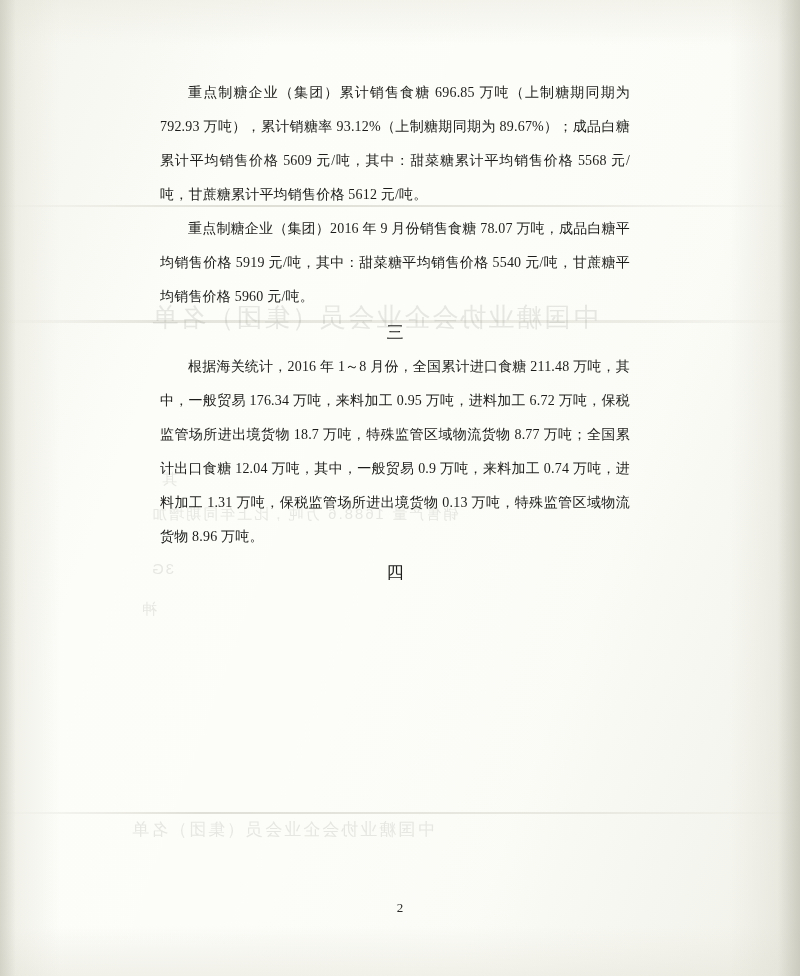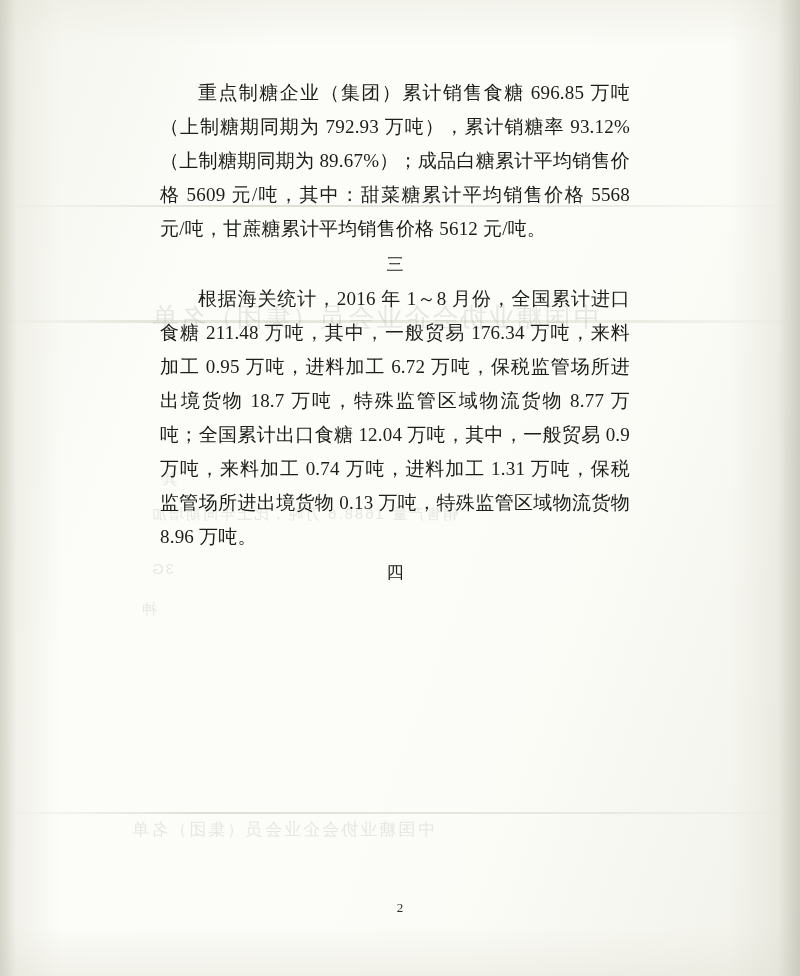--- a/index.html
+++ b/index.html
@@ -67,21 +67,21 @@
   .ghost.g6 { left: 130px; top: 818px; font-size: 17px; }
 
   .content {
     position: absolute;
     left: 160px;
     top: 76px;
     width: 470px;
   }
   p.para {
     margin: 0 0 0 0;
-    font-size: 19px;
+    font-size: 14px;
     line-height: 34px;
     color: #1c1c1a;
     text-align: justify;
     text-justify: inter-ideograph;
     text-indent: 2em;
     letter-spacing: 0.2px;
   }
   .section-num {
     margin: 2px 0 0 0;
     font-size: 17.2px;
@@ -126,20 +126,21 @@
 
   <div class="ghost g1">中国糖业协会企业会员（集团）名单</div>
   <div class="ghost g2">其</div>
   <div class="ghost g3">销售产量 1688.6 万吨，比上年同期增加</div>
   <div class="ghost g4">3G</div>
   <div class="ghost g5">神</div>
   <div class="ghost g6">中国糖业协会企业会员（集团）名单</div>
 
   <div class="content">
     <p class="para">重点制糖企业（集团）累计销售食糖 696.85 万吨（上制糖期同期为 792.93 万吨），累计销糖率 93.12%（上制糖期同期为 89.67%）；成品白糖累计平均销售价格 5609 元/吨，其中：甜菜糖累计平均销售价格 5568 元/吨，甘蔗糖累计平均销售价格 5612 元/吨。</p>
+    <p class="para">重点制糖企业（集团）2016 年 9 月份销售食糖 78.07 万吨，成品白糖平均销售价格 5919 元/吨，其中：甜菜糖平均销售价格 5540 元/吨，甘蔗糖平均销售价格 5960 元/吨。</p>
     <p class="section-num">三</p>
     <p class="para">根据海关统计，2016 年 1～8 月份，全国累计进口食糖 211.48 万吨，其中，一般贸易 176.34 万吨，来料加工 0.95 万吨，进料加工 6.72 万吨，保税监管场所进出境货物 18.7 万吨，特殊监管区域物流货物 8.77 万吨；全国累计出口食糖 12.04 万吨，其中，一般贸易 0.9 万吨，来料加工 0.74 万吨，进料加工 1.31 万吨，保税监管场所进出境货物 0.13 万吨，特殊监管区域物流货物 8.96 万吨。</p>
     <p class="section-num">四</p>
 
   </div>
 
   <div class="page-number">2</div>
 </div>
 
 </body></html>

